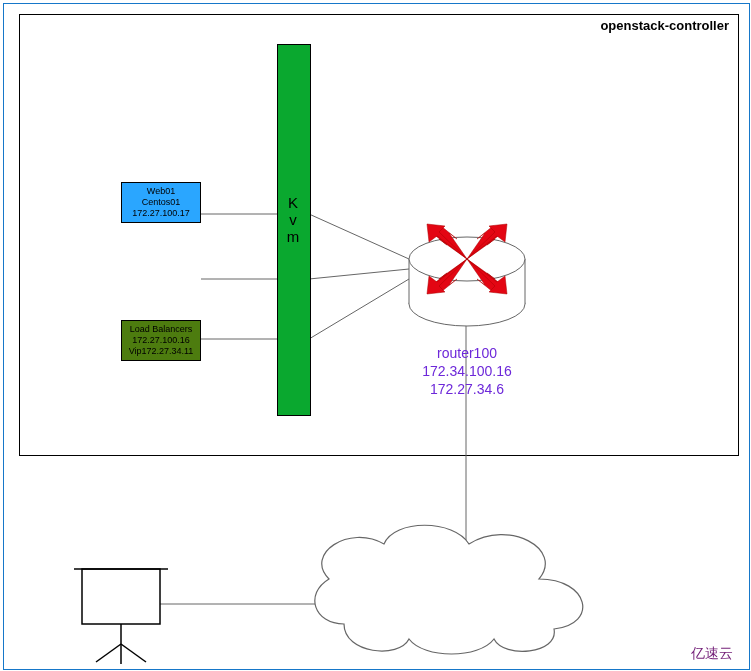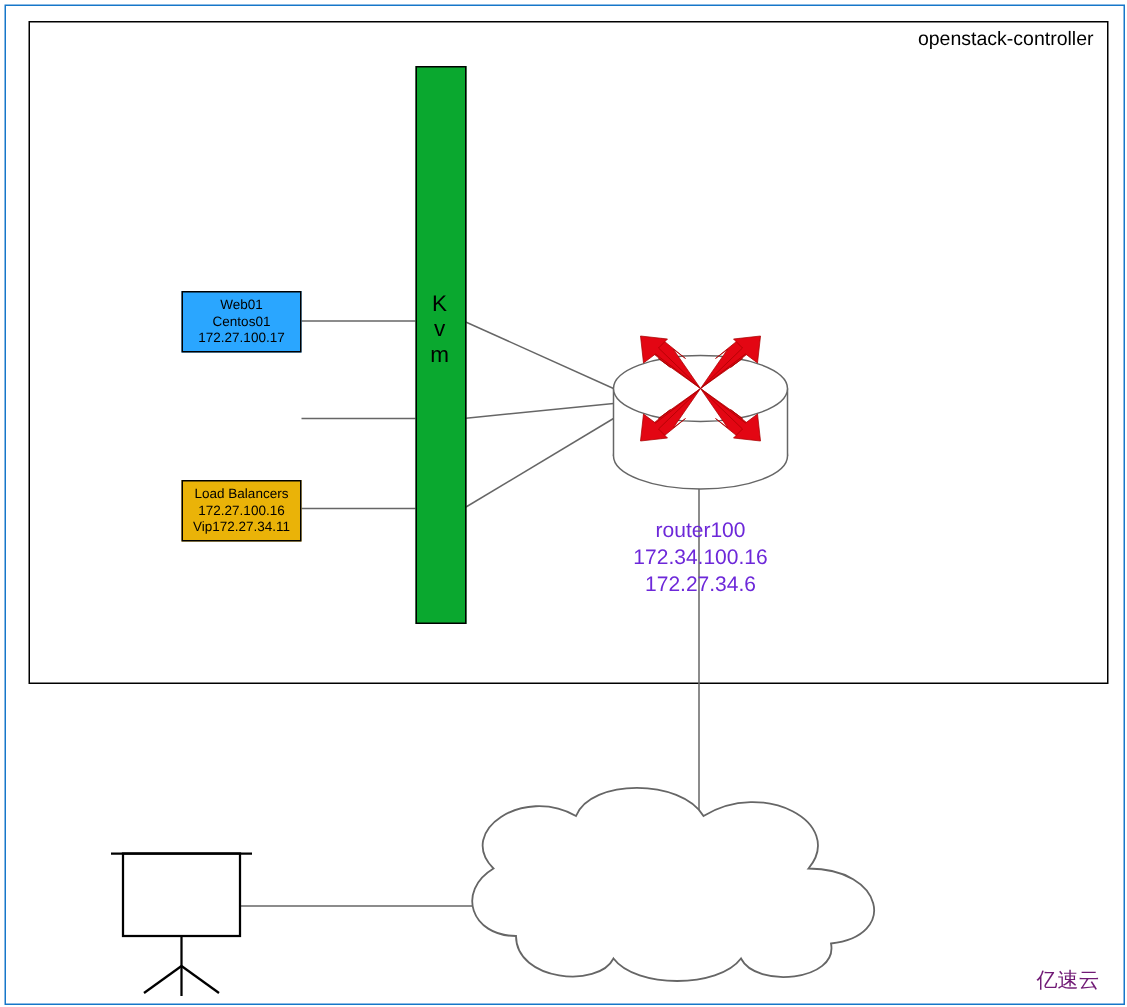--- a/index.html
+++ b/index.html
@@ -1,23 +1,23 @@
 <!DOCTYPE html>
 <html><head>
 <meta charset="utf-8">
 <style>
   html,body{margin:0;padding:0;width:751px;height:671px;font-family:sans-serif;background:#fff;overflow:hidden}
   .outer{position:absolute;left:3px;top:3px;width:745px;height:665px;border:1px solid #1677c9}
   .main-box{position:absolute;left:15px;top:10px;width:718px;height:440px;border:1px solid #000}
-  .title{position:absolute;right:20px;top:14px;font-weight:normal;font-size:13px}
+  .title{position:absolute;right:20px;top:14px;font-weight:bold;font-size:13px}
   .kvm{position:absolute;left:273px;top:40px;width:32px;height:370px;background:#0aa82f;border:1px solid #000}
   .kvm-label{position:absolute;left:280px;top:190px;font-size:15px;color:#000;line-height:17px;text-align:center;width:18px}
   .box{position:absolute;width:78px;border:1px solid #000;text-align:center;font-size:9px;padding:3px 0;line-height:11px}
   .web{background:#2aa6ff}
-  .lb{background:#eab308}
+  .lb{background:#4d7c0f}
   .conn{stroke:#666;stroke-width:1;fill:none}
   .router-label{position:absolute;text-align:center;font-size:14px;color:#6d28d9;width:110px;left:408px;top:340px;line-height:18px}
   .cloud-label{position:absolute;left:380px;top:580px;font-size:16px;text-align:center;width:160px;line-height:20px}
   .watermark{position:absolute;right:16px;bottom:6px;font-size:14px;color:#701a75}
   svg.abs{position:absolute;left:0;top:0;pointer-events:none}
 </style>
 </head>
 <body>
 
 <div class="outer">
@@ -35,21 +35,21 @@
     <line class="conn" x1="305" y1="335" x2="405" y2="275"></line>
 
     <line class="conn" x1="462" y1="320" x2="462" y2="555"></line>
 
     <line class="conn" x1="156" y1="600" x2="320" y2="600"></line>
   </svg>
 
   <div class="kvm"></div>
   <div class="kvm-label">K<br>v<br>m</div>
 
-  <div class="box web" style="left:117px;top:190px">
+  <div class="box web" style="left:117px;top:178px">
     <div>Web01</div>
     <div>Centos01</div>
     <div>172.27.100.17</div>
   </div>
 
 
   <div class="box lb" style="left:117px;top:316px">
     <div>Load Balancers</div>
     <div>172.27.100.16</div>
     <div>Vip172.27.34.11</div>

